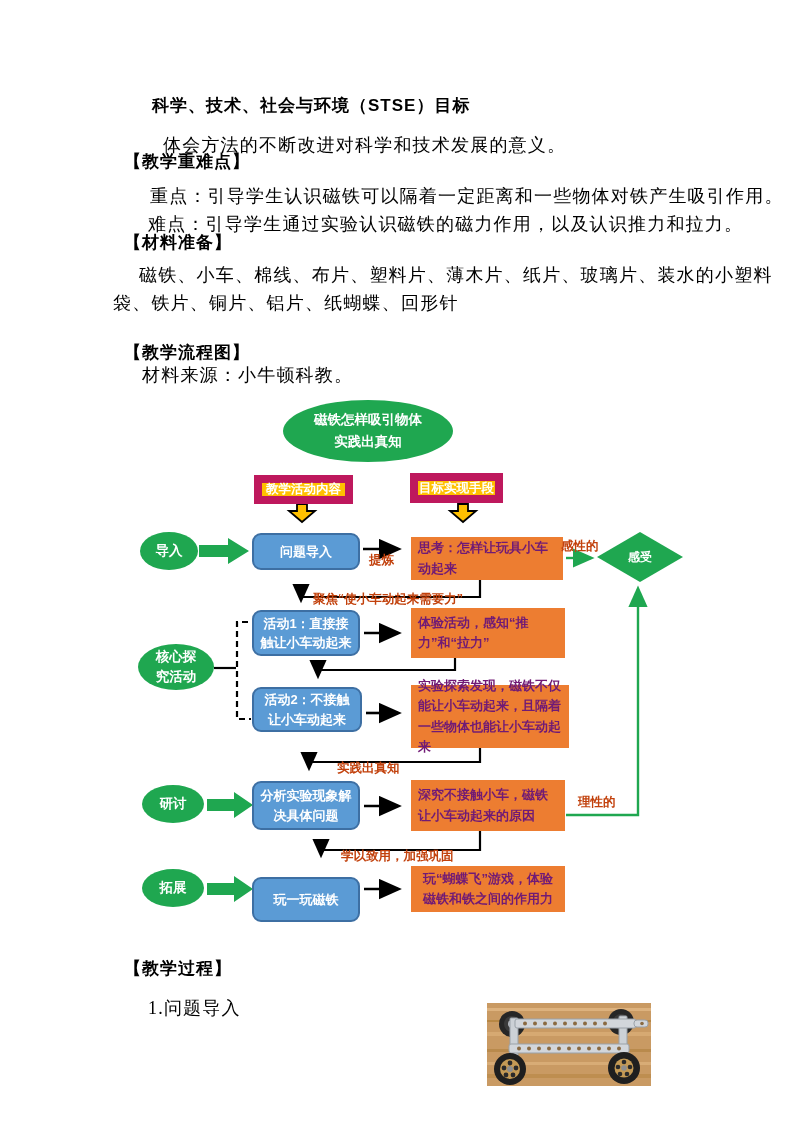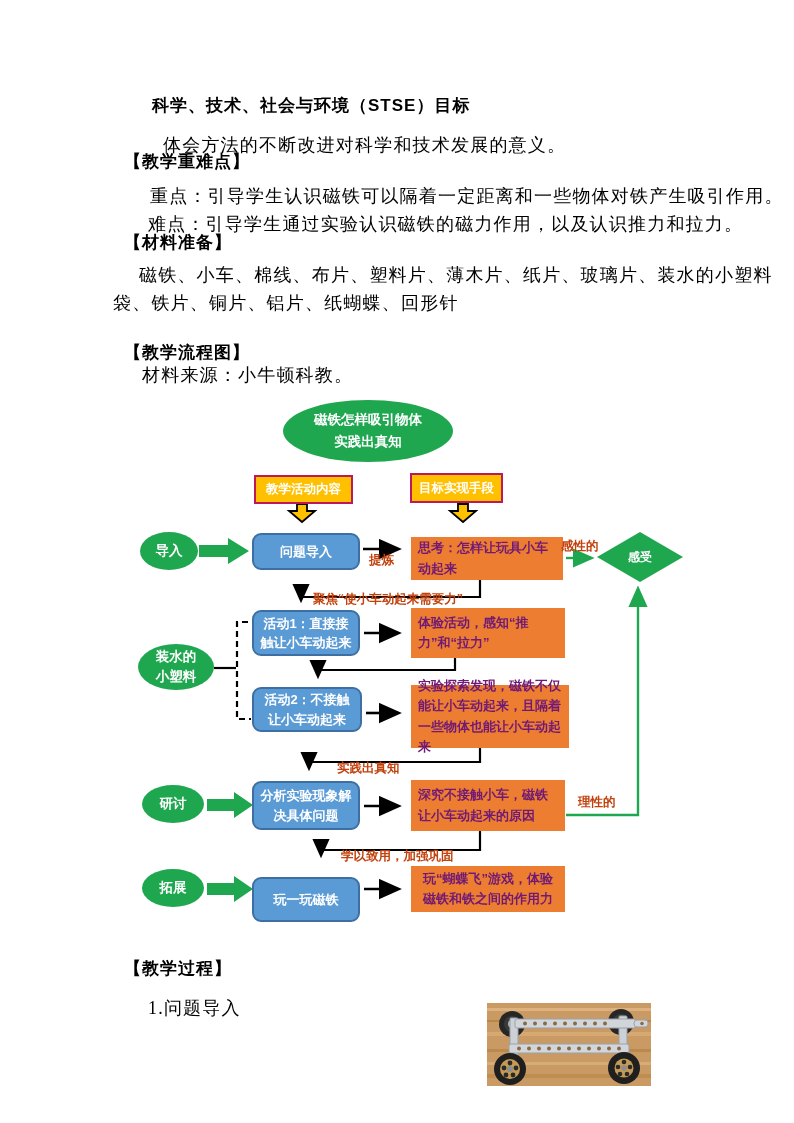--- a/index.html
+++ b/index.html
@@ -9,21 +9,21 @@
   .doc-title{font-family:"Liberation Sans",sans-serif;font-weight:bold;font-size:17px;letter-spacing:1px;}
   .doc-h{font-family:"Liberation Sans",sans-serif;font-weight:bold;font-size:17px;letter-spacing:1px;}
   .doc-p{font-size:18px;letter-spacing:1.2px;white-space:nowrap;text-align:right;}
   .ellipse{border-radius:50%;color:#fff;font-family:"Liberation Sans",sans-serif;font-weight:bold;
            display:flex;align-items:center;justify-content:center;text-align:center;}
   .bluebox{background:var(--blue);border:2px solid var(--blueb);border-radius:9px;color:#fff;
            font-family:"Liberation Sans",sans-serif;font-weight:bold;font-size:13px;line-height:1.5;
            display:flex;align-items:center;justify-content:center;text-align:center;box-sizing:border-box;padding:2px 4px;}
   .orangebox{background:var(--orange);color:#701a75;font-family:"Liberation Sans",sans-serif;font-weight:bold;
            font-size:13px;line-height:1.55;display:flex;align-items:center;box-sizing:border-box;padding:2px 7px;}
-  .yellowbox{background:var(--yellow);border:2px solid #be185d;color:#fff;font-family:"Liberation Sans",sans-serif;
+  .yellowbox{background:var(--yellow);border:8px solid #be185d;color:#fff;font-family:"Liberation Sans",sans-serif;
            font-weight:bold;font-size:12.5px;display:flex;align-items:center;justify-content:center;box-sizing:border-box;}
   .diamond{background:var(--green);color:#fff;font-family:"Liberation Sans",sans-serif;font-weight:bold;font-size:12px;
            clip-path:polygon(50% 0,100% 50%,50% 100%,0 50%);display:flex;align-items:center;justify-content:center;}
   .lbl{font-family:"Liberation Sans",sans-serif;font-weight:bold;font-size:12.5px;color:#c2410c;white-space:nowrap;}
 </style>
 </head>
 <body>
 
 <div class="page" style="--green:#1FA750;--blue:#5B9BD5;--blueb:#3D6FA3;--orange:#ED7D31;--yellow:#FFC000;">
 
@@ -88,21 +88,21 @@
   <div class="abs lbl" style="left:369px;top:552px;">提炼</div>
   <div class="abs orangebox" style="left:411px;top:537px;width:152px;height:43px;">思考：怎样让玩具小车动起来</div>
   <div class="abs lbl" style="left:561px;top:538px;">感性的</div>
   <div class="abs diamond" style="left:597px;top:532px;width:86px;height:50px;">感受</div>
 
   <div class="abs lbl" style="left:313px;top:591px;">聚焦“使小车动起来需要力”</div>
 
   <div class="abs bluebox" style="left:252px;top:610px;width:108px;height:46px;">活动1：直接接触让小车动起来</div>
   <div class="abs orangebox" style="left:411px;top:608px;width:154px;height:50px;">体验活动，感知“推力”和“拉力”</div>
 
-  <div class="abs ellipse" style="left:138px;top:644px;width:76px;height:46px;background:var(--green);font-size:13.5px;line-height:1.45;padding:0 14px;box-sizing:border-box;">装水的小塑料</div>
+  <div class="abs ellipse" style="left:138px;top:644px;width:76px;height:46px;background:var(--green);font-size:13.5px;line-height:1.45;padding:0 14px;box-sizing:border-box;">核心探究活动</div>
 
   <div class="abs bluebox" style="left:252px;top:687px;width:110px;height:45px;">活动2：不接触让小车动起来</div>
   <div class="abs orangebox" style="left:411px;top:685px;width:158px;height:63px;">实验探索发现，磁铁不仅能让小车动起来，且隔着一些物体也能让小车动起来</div>
 
   <div class="abs lbl" style="left:337px;top:760px;">实践出真知</div>
 
   <div class="abs ellipse" style="left:142px;top:785px;width:62px;height:38px;background:var(--green);font-size:13.5px;">研讨</div>
   <div class="abs bluebox" style="left:252px;top:781px;width:108px;height:49px;">分析实验现象解决具体问题</div>
   <div class="abs orangebox" style="left:411px;top:780px;width:154px;height:51px;">深究不接触小车，磁铁让小车动起来的原因</div>
   <div class="abs lbl" style="left:578px;top:794px;">理性的</div>

